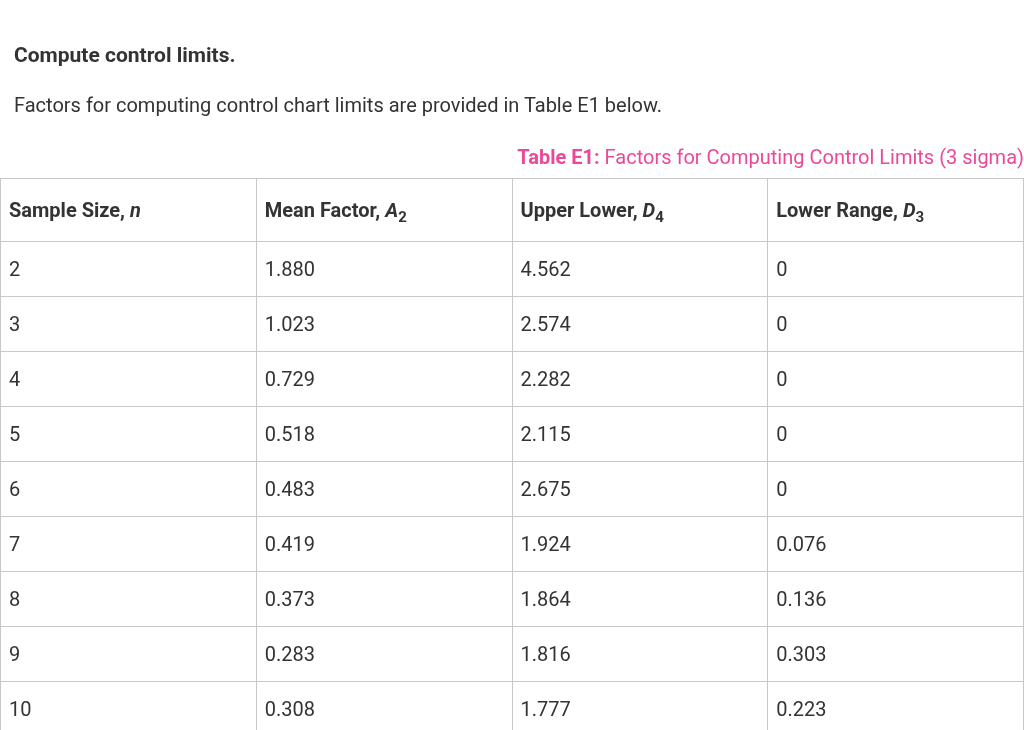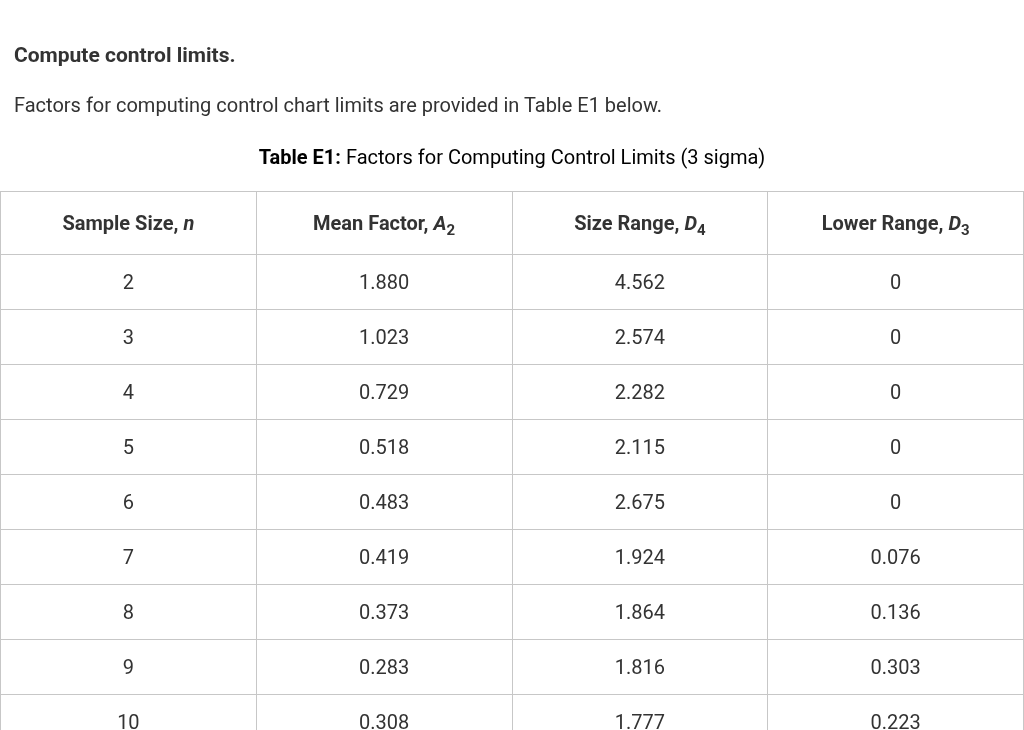--- a/index.html
+++ b/index.html
@@ -27,35 +27,35 @@
     .intro-text {
       padding: 0 14px;
       margin-bottom: 22px;
       font-weight: 400;
       color: #333333;
     }
     .intro-text .strong {
       font-weight: 400;
     }
     .table-caption {
-      text-align: center;
-      margin-bottom: 19px;
-      color: #000000;
+      text-align: right;
+      margin-bottom: 6px;
+      color: #ec4899;
     }
     .table-caption .strong {
       font-weight: 700;
     }
     table {
       border-collapse: collapse;
       width: 100%;
       table-layout: fixed;
     }
     th, td {
       border: 1px solid #c7c7c7;
-      text-align: center;
+      text-align: left;
       padding: 12px 8px;
       font-size: 20px;
       color: #333333;
     }
     th {
       font-weight: 700;
       padding: 16px 8px;
     }
     .sub {
       font-size: 0.75em;
@@ -85,21 +85,21 @@
 <table>
   <thead>
     <tr>
       <th>
         <span>Sample Size, </span><span class="italic">n</span>
       </th>
       <th>
         <span>Mean Factor, </span><span class="italic">A</span><span class="sub">2</span>
       </th>
       <th>
-        <span>Size Range, </span><span class="italic">D</span><span class="sub">4</span>
+        <span>Upper Lower, </span><span class="italic">D</span><span class="sub">4</span>
       </th>
       <th>
         <span>Lower Range, </span><span class="italic">D</span><span class="sub">3</span>
       </th>
     </tr>
   </thead>
   <tbody id="table-body">
   <tr>
         <td>2</td>
         <td>1.880</td>

